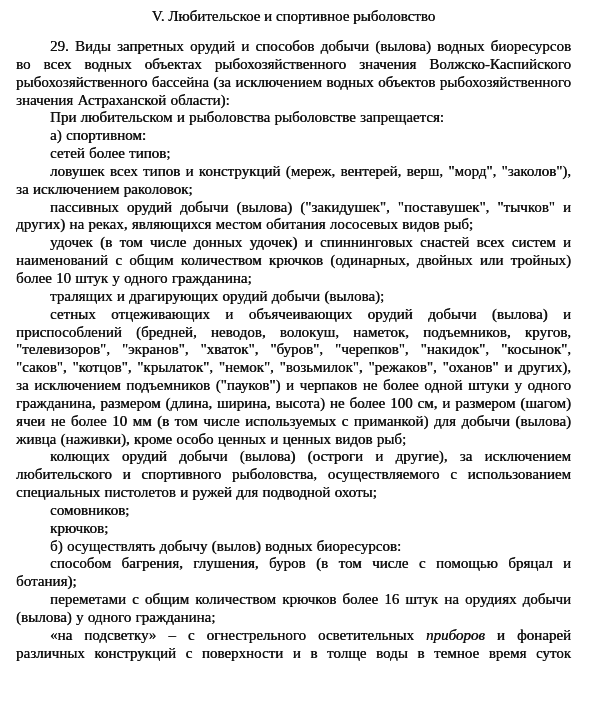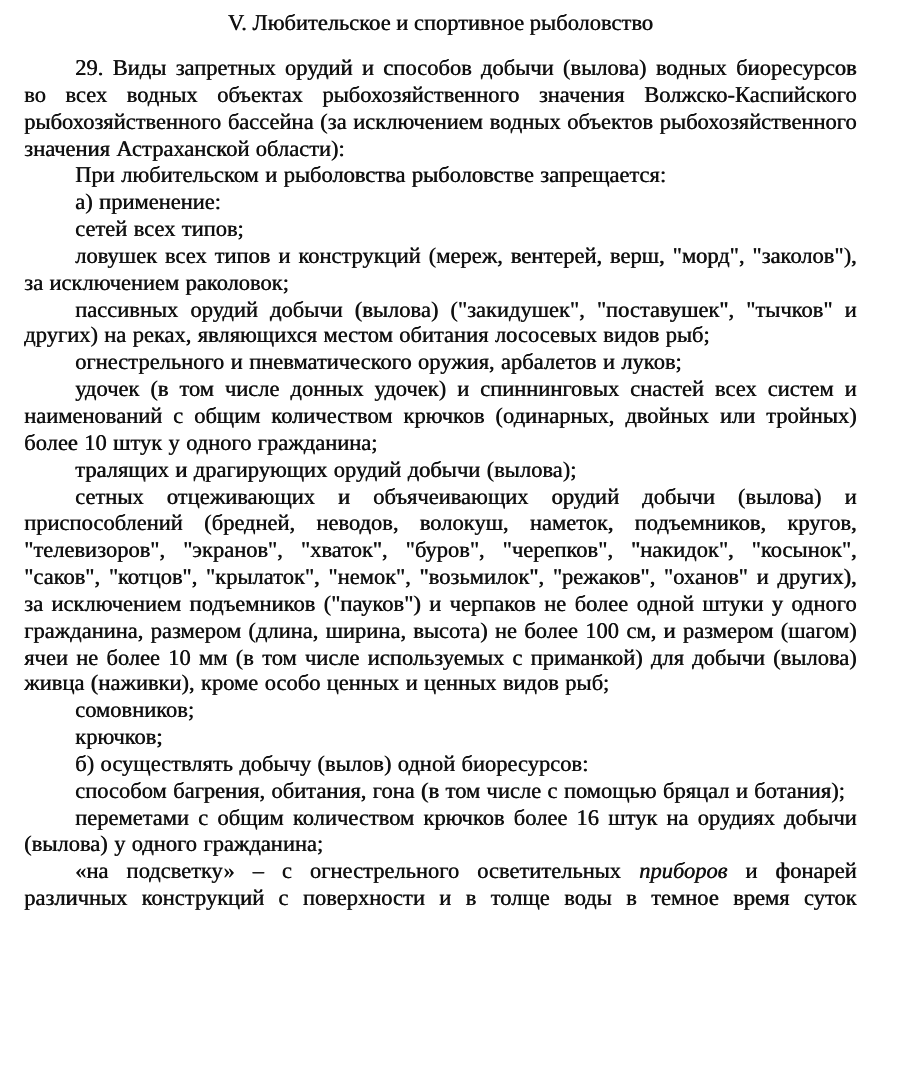--- a/index.html
+++ b/index.html
@@ -46,28 +46,28 @@
 </style>
 </head>
 <body>
 
 <div class="page">
   <h1 class="doc-title">V. Любительское и спортивное рыболовство</h1>
 
   <div class="body-text">
     <p>29. Виды запретных орудий и способов добычи (вылова) водных биоресурсов во всех водных объектах рыбохозяйственного значения Волжско-Каспийского рыбохозяйственного бассейна (за исключением водных объектов рыбохозяйственного значения Астраханской области):</p>
     <p>При любительском и рыболовства рыболовстве запрещается:</p>
-    <p>а) применение:</p>
-    <p>сетей всех типов;</p>
+    <p>а) спортивном:</p>
+    <p>сетей более типов;</p>
     <p>ловушек всех типов и конструкций (мереж, вентерей, верш, "морд", "заколов"), за исключением раколовок;</p>
     <p>пассивных орудий добычи (вылова) ("закидушек", "поставушек", "тычков" и других) на реках, являющихся местом обитания лососевых видов рыб;</p>
-    <p>огнестрельного и пневматического оружия, арбалетов и луков;</p>
     <p>удочек (в том числе донных удочек) и спиннинговых снастей всех систем и наименований с общим количеством крючков (одинарных, двойных или тройных) более 10 штук у одного гражданина;</p>
     <p>тралящих и драгирующих орудий добычи (вылова);</p>
     <p>сетных отцеживающих и объячеивающих орудий добычи (вылова) и приспособлений (бредней, неводов, волокуш, наметок, подъемников, кругов, "телевизоров", "экранов", "хваток", "буров", "черепков", "накидок", "косынок", "саков", "котцов", "крылаток", "немок", "возьмилок", "режаков", "оханов" и других), за исключением подъемников ("пауков") и черпаков не более одной штуки у одного гражданина, размером (длина, ширина, высота) не более 100 см, и размером (шагом) ячеи не более 10 мм (в том числе используемых с приманкой) для добычи (вылова) живца (наживки), кроме особо ценных и ценных видов рыб;</p>
+    <p>колющих орудий добычи (вылова) (остроги и другие), за исключением любительского и спортивного рыболовства, осуществляемого с использованием специальных пистолетов и ружей для подводной охоты;</p>
     <p>сомовников;</p>
     <p>крючков;</p>
-    <p>б) осуществлять добычу (вылов) одной биоресурсов:</p>
-    <p>способом багрения, обитания, гона (в том числе с помощью бряцал и ботания);</p>
+    <p>б) осуществлять добычу (вылов) водных биоресурсов:</p>
+    <p>способом багрения, глушения, буров (в том числе с помощью бряцал и ботания);</p>
     <p>переметами с общим количеством крючков более 16 штук на орудиях добычи (вылова) у одного гражданина;</p>
     <p class="justify-last"><span>«на подсветку» – с огнестрельного осветительных </span><span class="italic-word">приборов</span><span> и фонарей различных конструкций с поверхности и в толще воды в темное время суток</span></p>
   </div>
 </div>
 
 </body></html>

